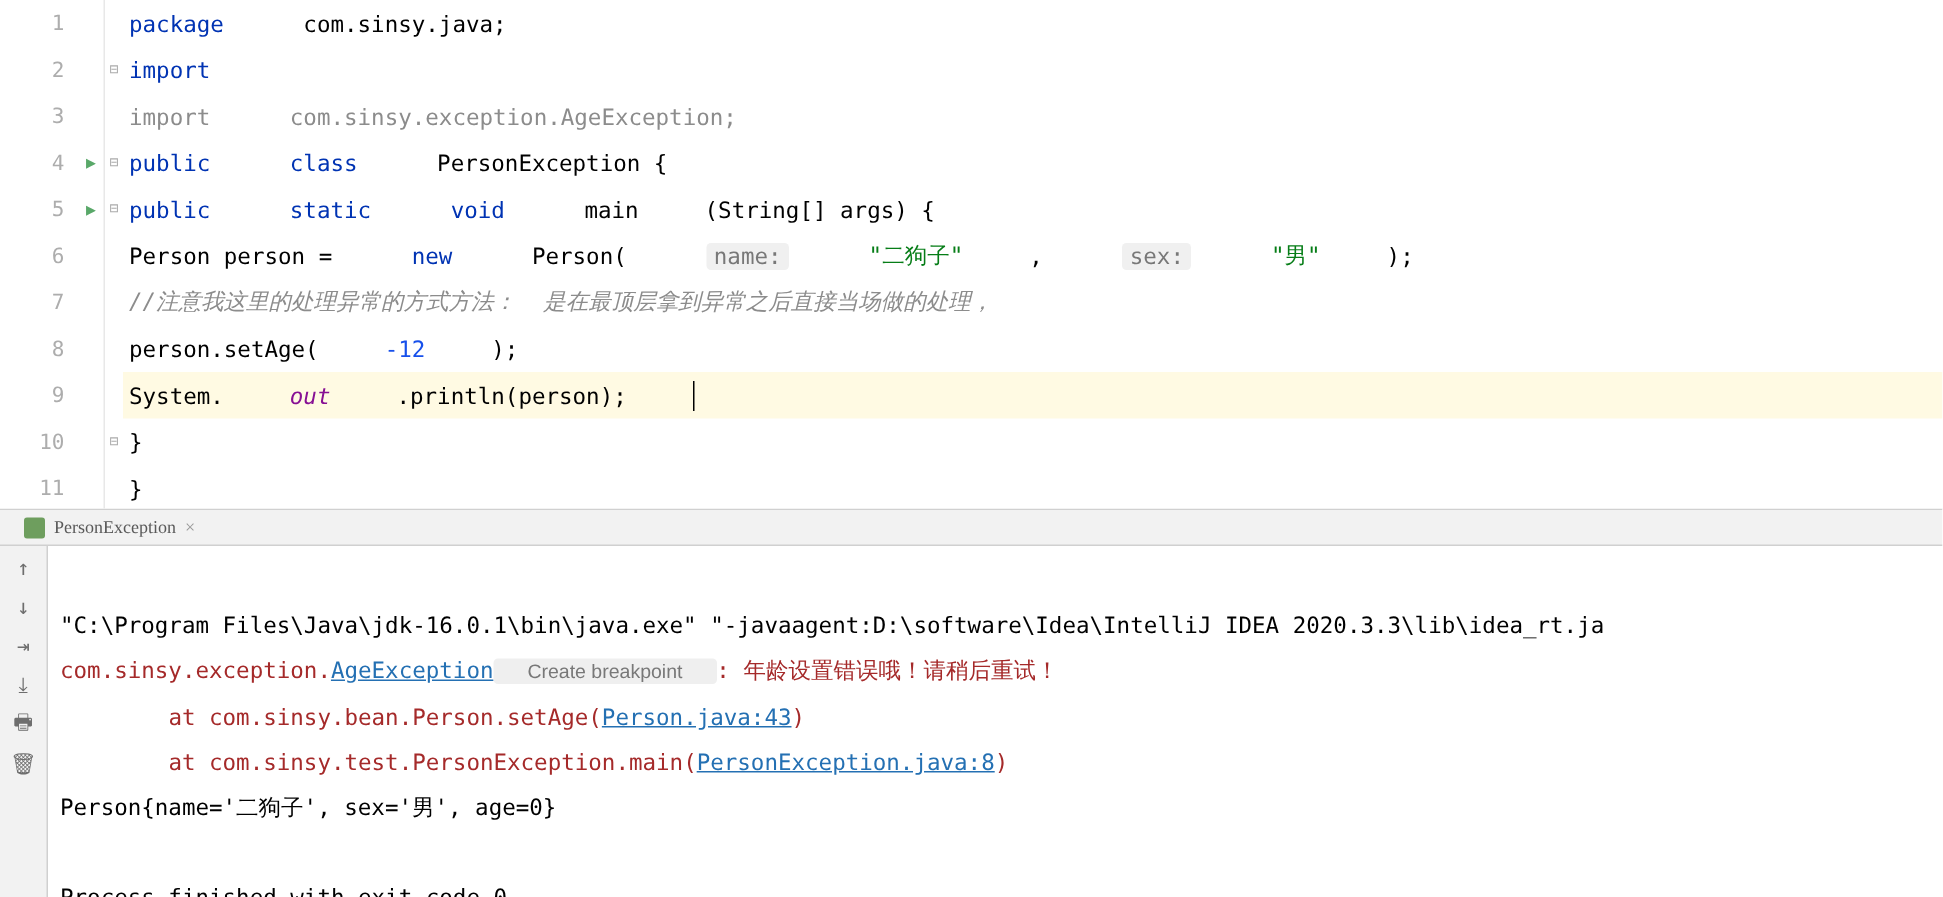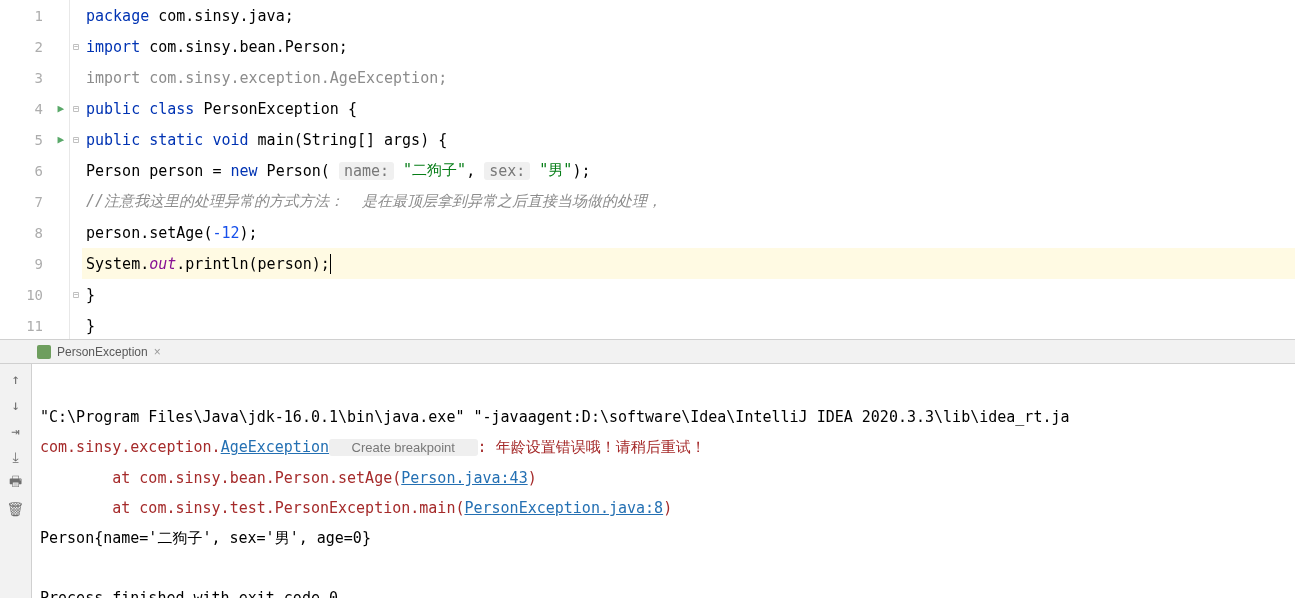--- a/index.html
+++ b/index.html
@@ -55,39 +55,40 @@
   flex: 1;
   background: #fff;
   position: relative;
 }
 .code-line {
   height: 31px;
   display: flex;
   align-items: center;
   padding-left: 4px;
   white-space: pre;
+  gap: 44px;
 }
 .code-line.highlight { background: #fffae3; }
 .kw { color: #0033b3; font-weight: normal; }
 .pkg { color: #000; }
 .gray { color: #8c8c8c; }
 .str { color: #067d17; }
 .num { color: #1750eb; }
 .cmt { color: #8c8c8c; font-style: italic; }
 .hint { color: #787878; background: #f0f0f0; border-radius: 3px; padding: 0 5px; font-style: normal; }
 .field { color: #871094; font-style: italic; }
 .caret { border-left: 1px solid #000; display:inline-block; height:20px; vertical-align:middle;}
 .tab-bar {
   height: 24px;
   background: #f2f2f2;
   border-bottom: 1px solid #d0d0d0;
   display: flex;
   align-items: center;
-  padding-left: 37px;
-  font-family: Liberation Sans, sans-serif;
+  padding-left: 16px;
+  font-family: Liberation Serif, serif;
   font-size: 12px;
   color: #595959;
 }
 .tab-icon {
   width: 14px; height: 14px;
   background: #6e9e5e;
   border-radius: 2px;
   margin-right: 6px;
   display:inline-block;
 }
@@ -177,21 +178,21 @@
     <div class="fold-line">⊟</div>
     <div class="fold-line"></div>
     <div class="fold-line"></div>
     <div class="fold-line"></div>
     <div class="fold-line"></div>
     <div class="fold-line">⊟</div>
     <div class="fold-line"></div>
   </div>
   <div class="code-area">
     <div class="code-line"><span class="kw">package</span><span class="pkg"> com.sinsy.java;</span></div>
-    <div class="code-line"><span class="kw">import</span><span> com.sinsy.bean.Person;</span></div>
+    <div class="code-line"><span class="kw">import</span></div>
     <div class="code-line"><span class="gray">import</span><span class="gray"> com.sinsy.exception.AgeException;</span></div>
     <div class="code-line"><span class="kw">public</span><span class="kw"> class</span><span> PersonException {</span></div>
     <div class="code-line">    <span class="kw">public</span><span class="kw"> static</span><span class="kw"> void</span><span> main</span><span>(String[] args) {</span></div>
     <div class="code-line">        <span>Person person = </span><span class="kw">new</span><span> Person( </span><span class="hint">name:</span><span class="str"> "二狗子"</span><span>, </span><span class="hint">sex:</span><span class="str"> "男"</span><span>);</span></div>
     <div class="code-line">        <span class="cmt">//注意我这里的处理异常的方式方法：  是在最顶层拿到异常之后直接当场做的处理，</span></div>
     <div class="code-line">        <span>person.setAge(</span><span class="num">-12</span><span>);</span></div>
     <div class="code-line highlight">        <span>System.</span><span class="field">out</span><span>.println(person);</span><span class="caret"></span></div>
     <div class="code-line">    <span>}</span></div>
     <div class="code-line"><span>}</span></div>
   </div>

